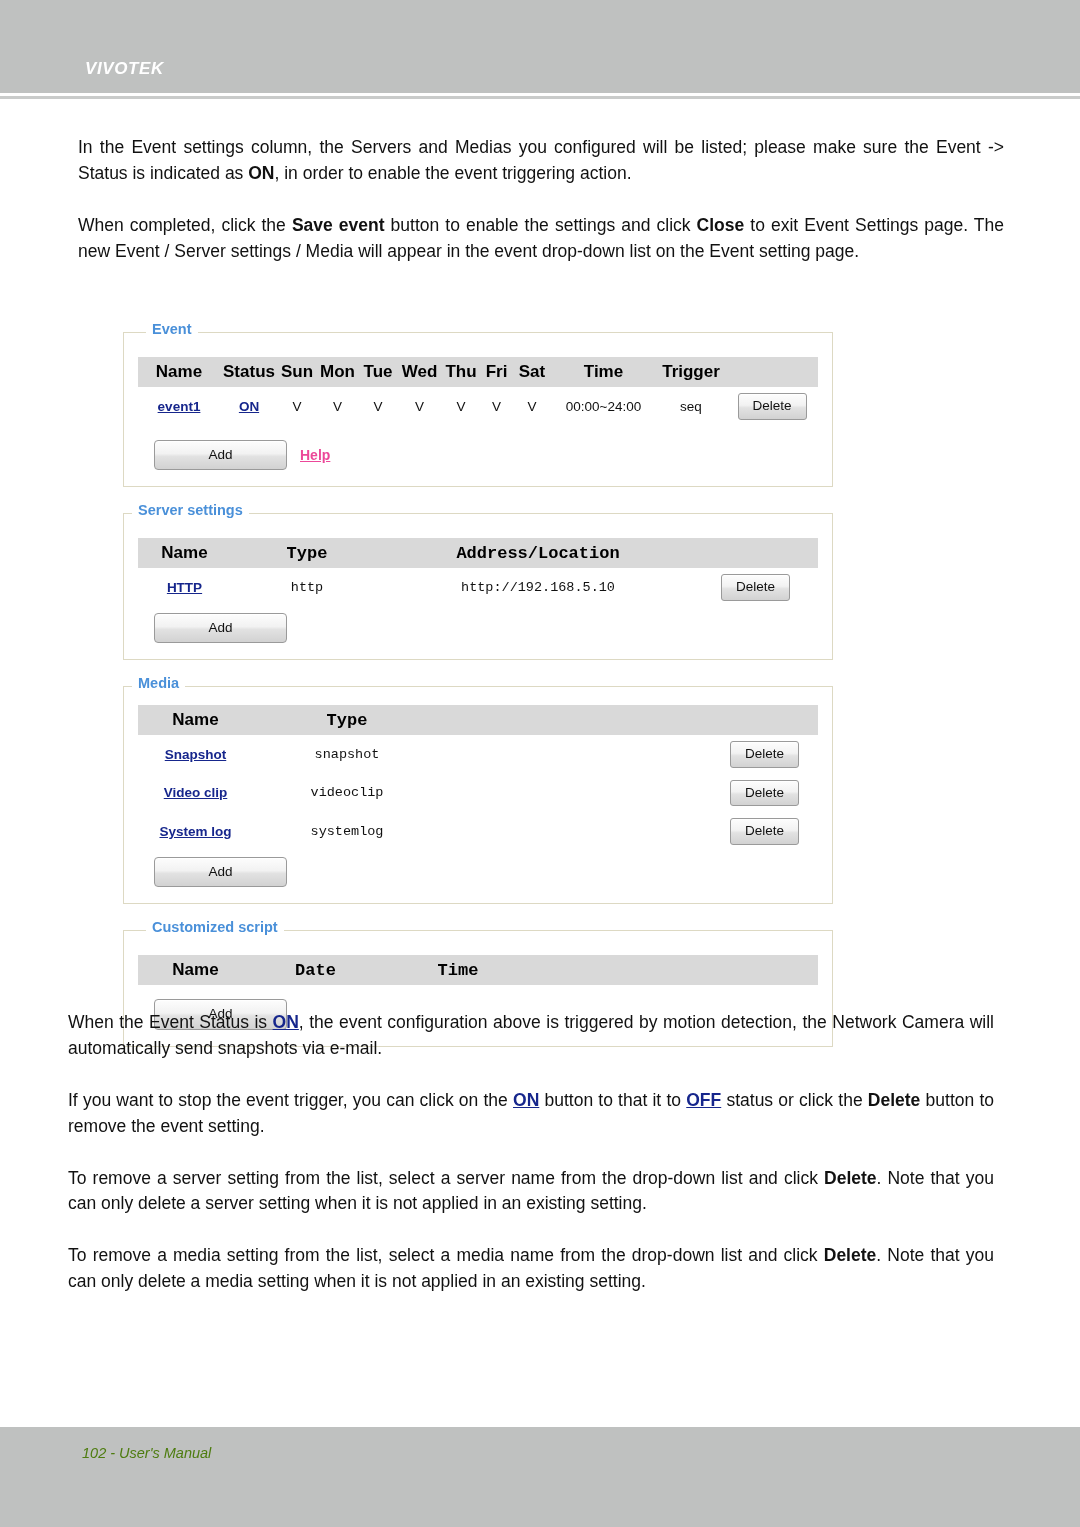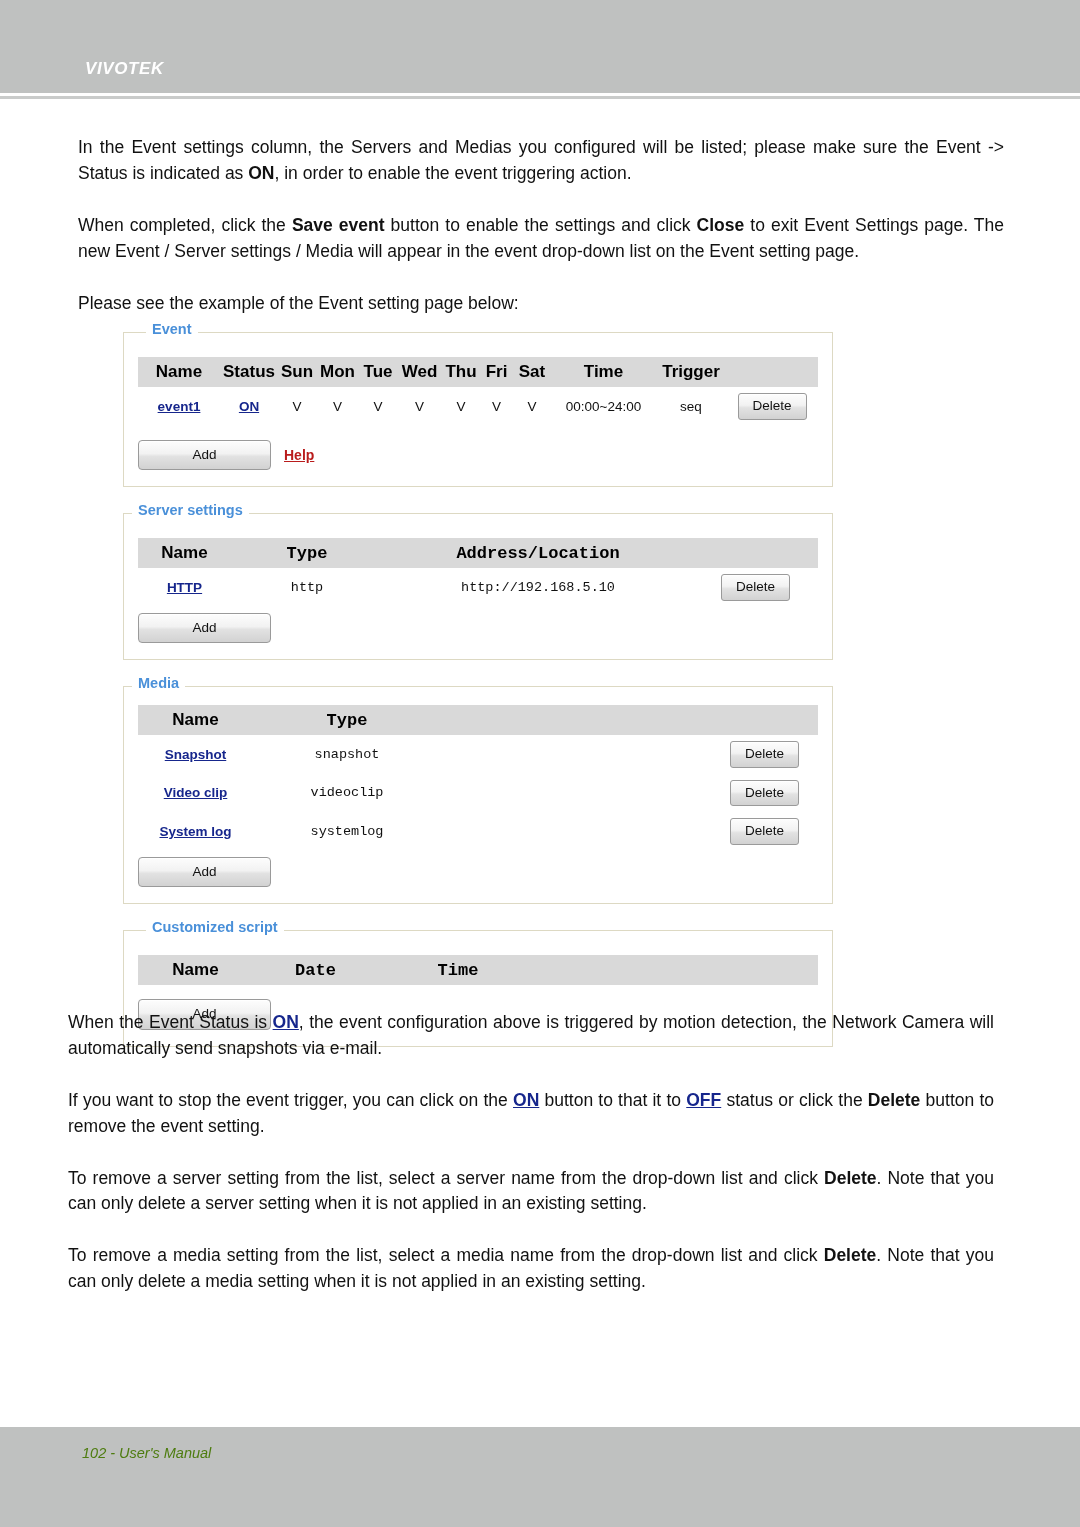--- a/index.html
+++ b/index.html
@@ -165,24 +165,25 @@
     width: 69px;
     padding: 5px 0 6px 0;
     border-radius: 3px;
   }
   .addrow {
     margin-top: 14px;
     padding-left: 0;
     display: flex;
     align-items: center;
     gap: 13px;
+    margin-left: 16px;
   }
   .addrow.snug { margin-top: 6px; }
   .helplink {
-    color: #b91c1c;
+    color: #ec4899;
     text-decoration: underline;
     font-weight: bold;
     font-size: 14px;
     cursor: pointer;
   }
 
   
   td.delcell { text-align: right; padding-right: 10px; }
 
   
@@ -212,21 +213,20 @@
 
 <div class="header-bar"></div>
 <div class="header-logo">VIVOTEK</div>
 <div class="header-rule"></div>
 
 <div class="content">
   <p class="para"><span>In the Event settings column, the Servers and Medias you configured will be listed; please make sure the Event -&gt; Status is indicated as </span><b>ON</b><span>, in order to enable the event triggering action.</span></p>
 
   <p class="para"><span>When completed, click the </span><b>Save event</b><span> button to enable the settings and click </span><b>Close</b><span> to exit Event Settings page. The new Event / Server settings / Media will appear in the event drop-down list on the Event setting page.</span></p>
 
-  <p class="para nojust">Please see the example of the Event setting page below:</p>
 </div>
 
 <div class="ui-wrap">
 
   <div class="panel">
     <div class="panel-legend indent">Event</div>
     <div class="panel-inner">
       <table class="gridtbl">
         <colgroup>
           <col style="width:82px">

